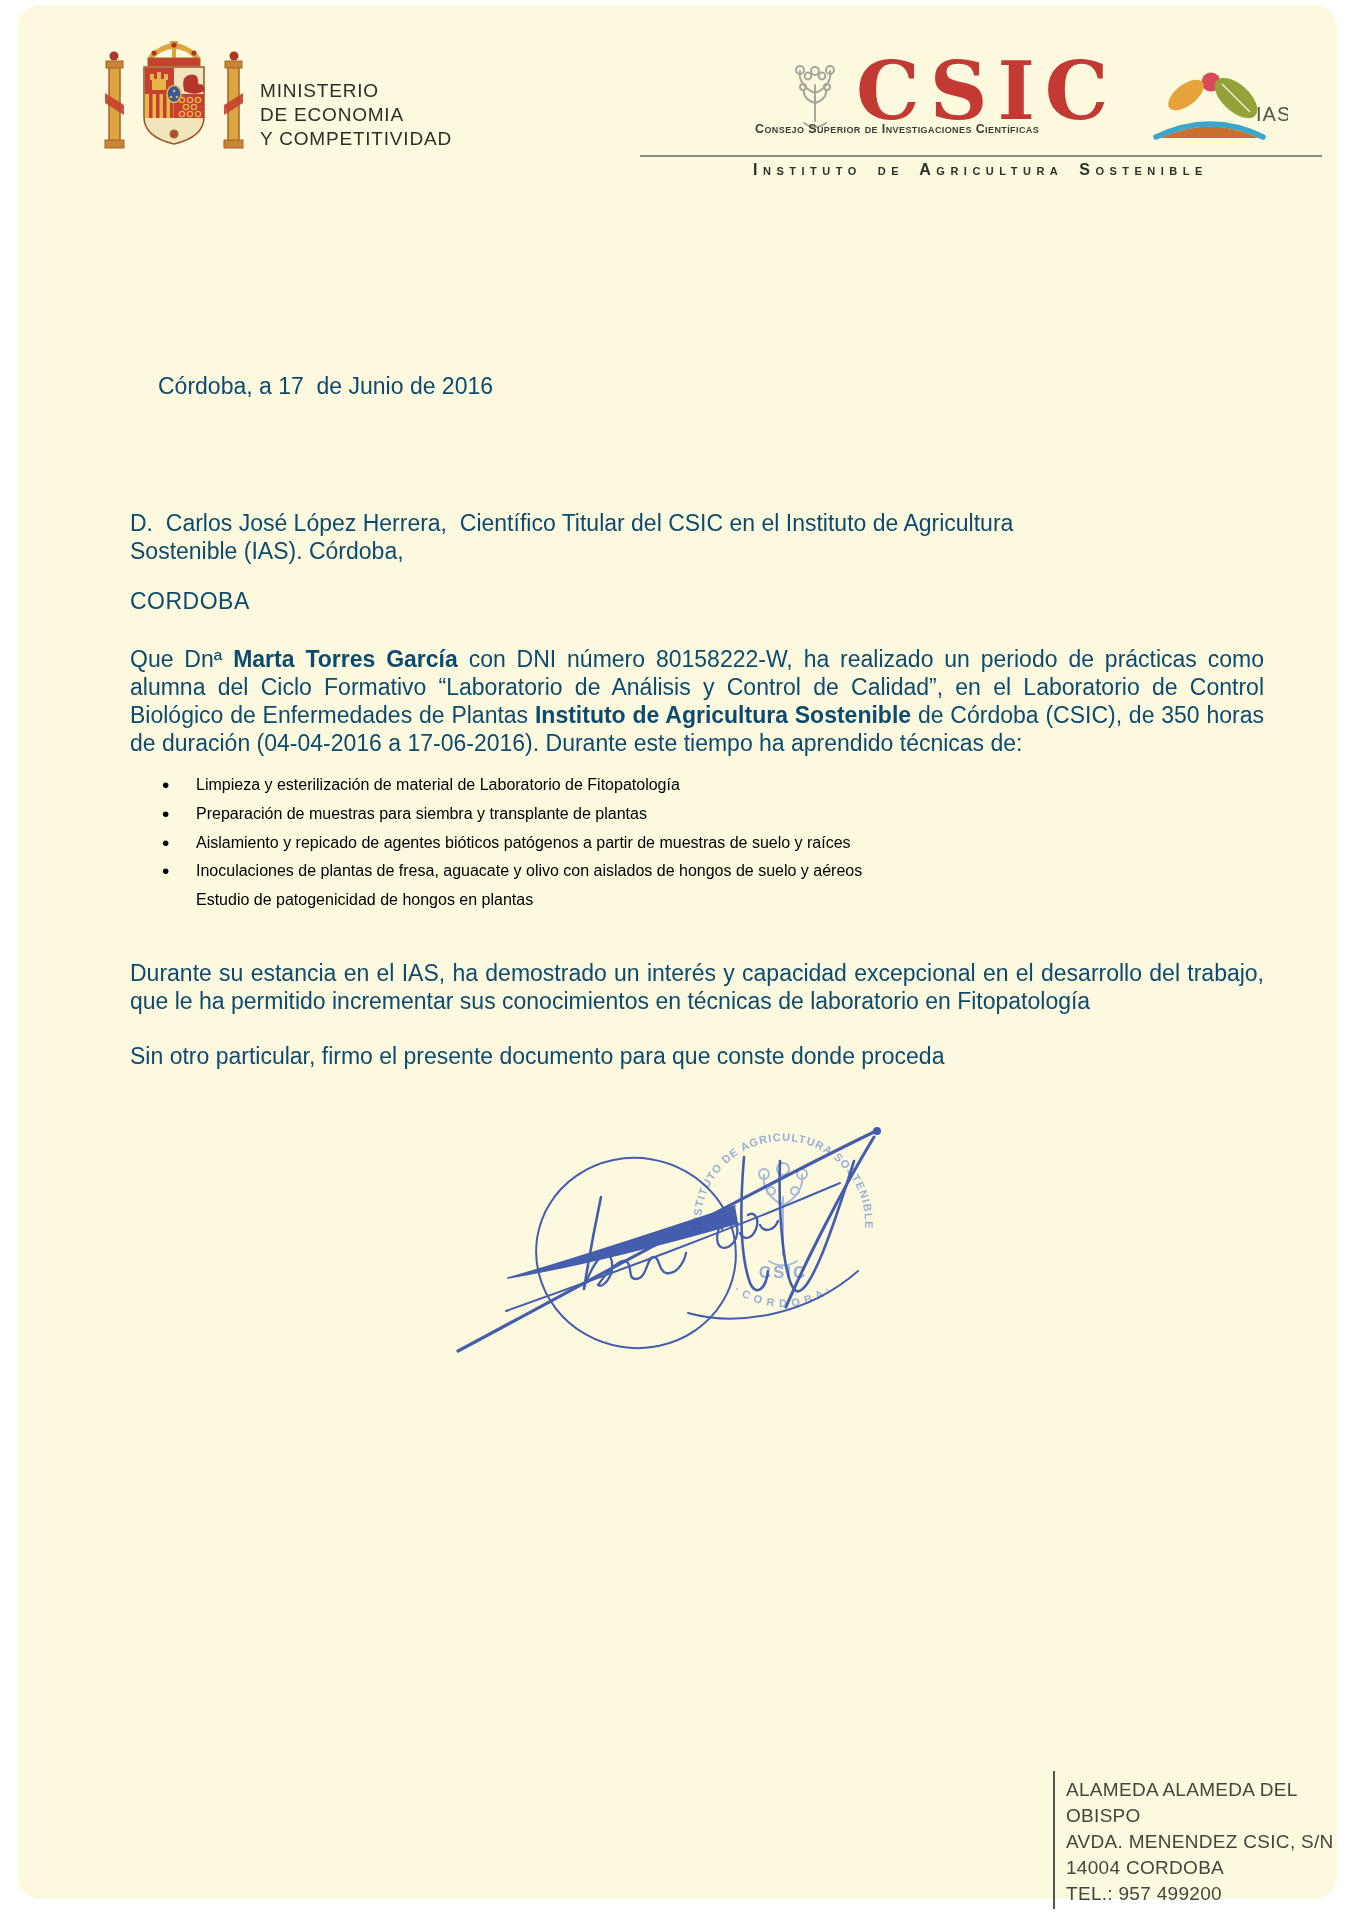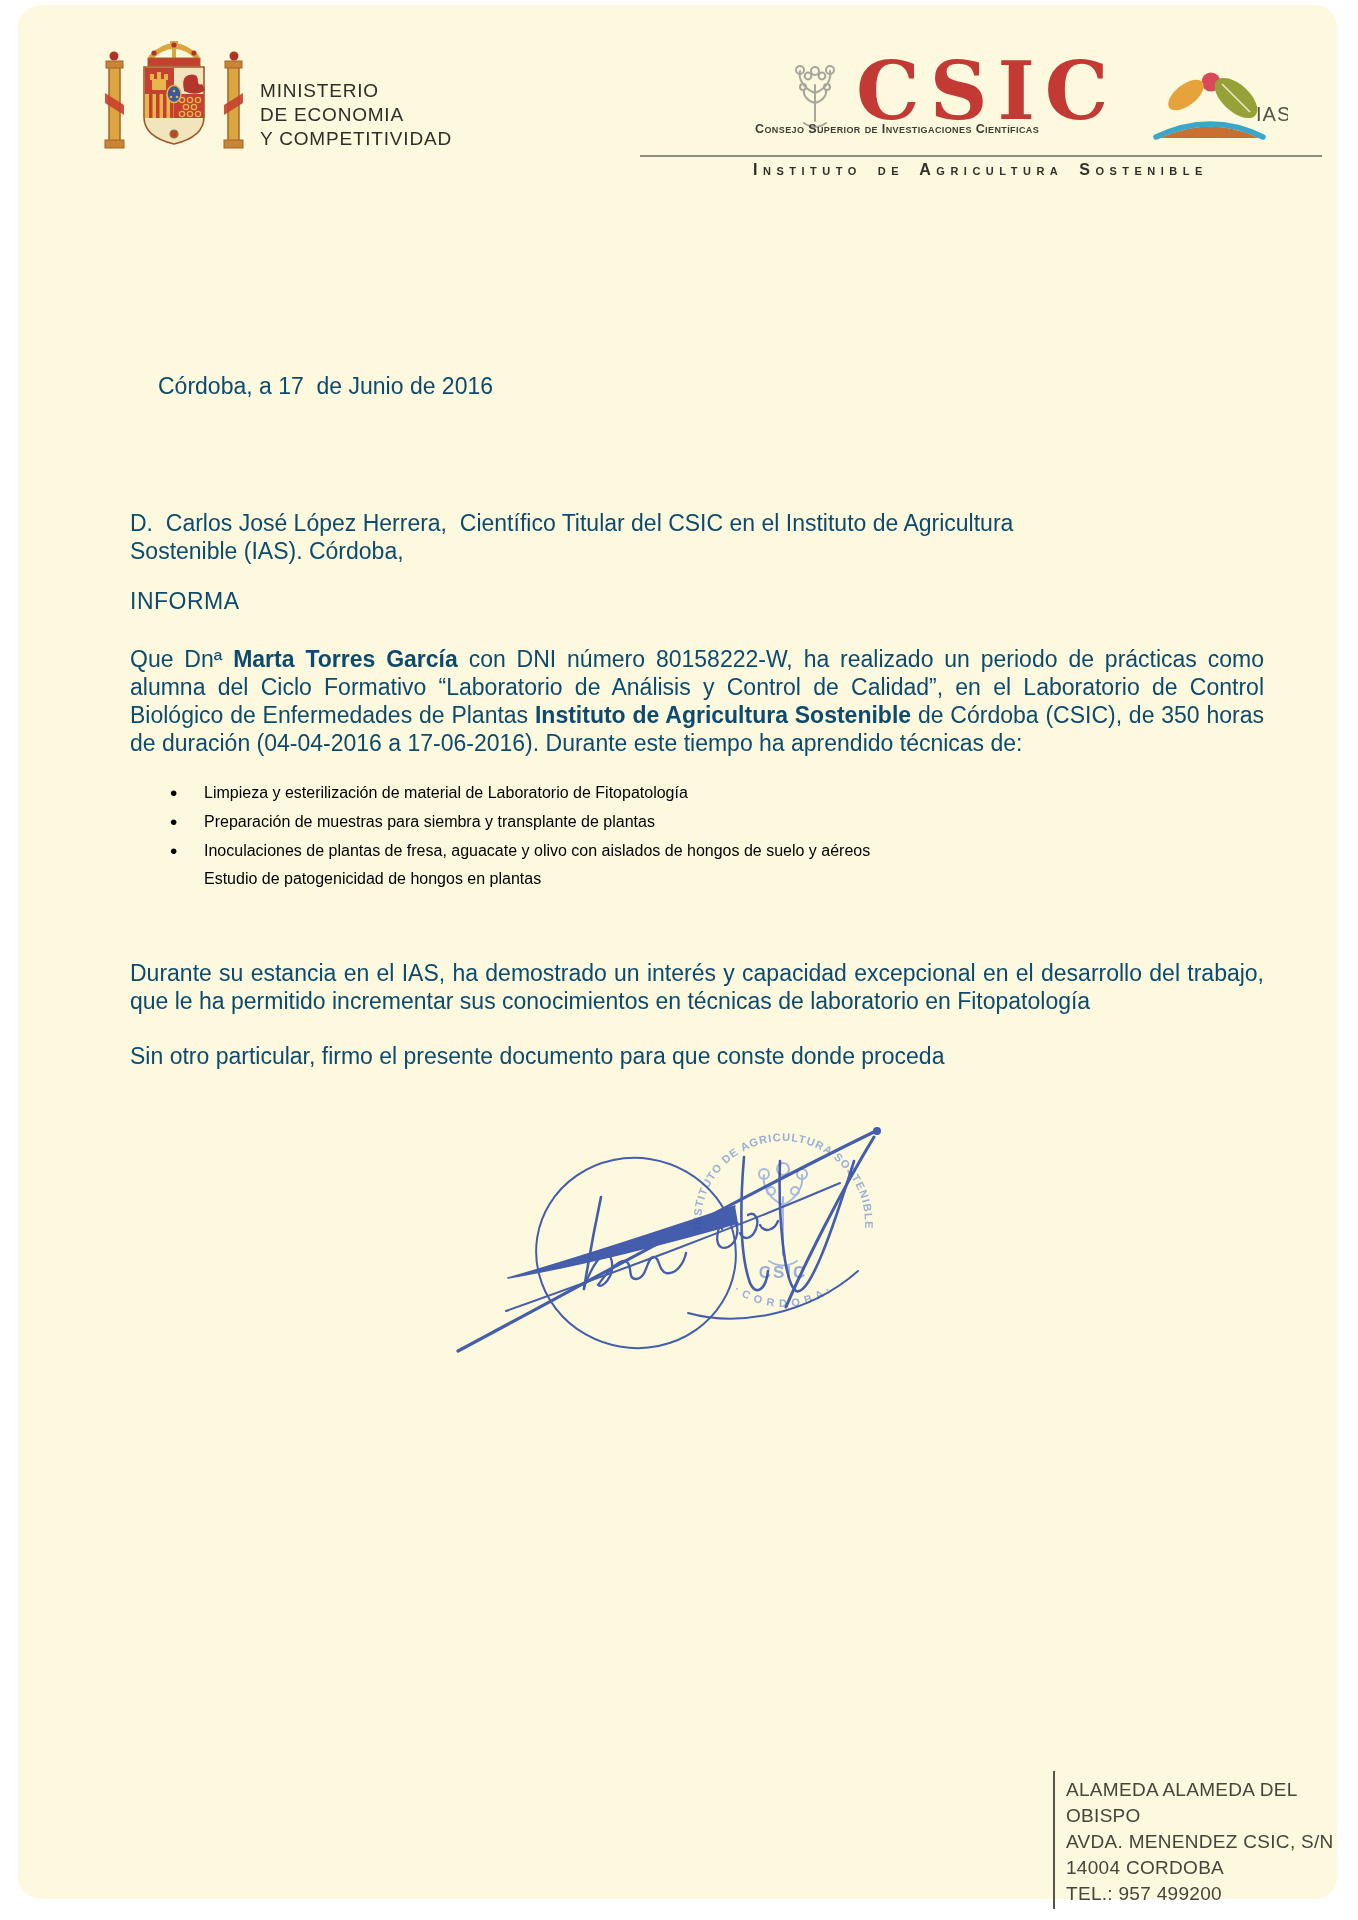--- a/index.html
+++ b/index.html
@@ -18,21 +18,21 @@
   .header-rule{left:622px;top:150px;width:682px;height:2px;background:#8e8e84;}
   .institute-line{left:735px;top:156px;font-size:16px;font-weight:700;letter-spacing:5.5px;
                   word-spacing:6px;font-variant:small-caps;color:#30302a;}
 
   
   .txt{color:#0c4a6e;font-size:23px;line-height:28px;}
   .date-line{left:140px;top:367px;white-space:pre;}
   .intro{left:112px;top:504px;width:950px;white-space:pre-wrap;}
   .informa{left:112px;top:582px;letter-spacing:0.5px;}
   .para2{left:112px;top:640px;width:1134px;text-align:justify;}
-  .bullets{left:142px;top:766px;width:1110px;margin:8px;padding:0;list-style:none;}
+  .bullets{left:142px;top:766px;width:1110px;margin:0;padding:0;list-style:none;}
   .bullets li{position:relative;padding-left:36px;line-height:28.8px;}
   .bullets li.with-dot::before{content:"•";position:absolute;left:2px;top:0;font-size:21px;}
   .closing1{left:112px;top:954px;width:1134px;text-align:justify;}
   .closing2{left:112px;top:1037px;width:1134px;}
 
   
   .footer-rule{left:1035px;top:1766px;width:2px;height:138px;background:#55554b;}
   .footer-text{left:1048px;top:1772px;font-size:19px;line-height:26px;letter-spacing:0.3px;
                color:#45453c;}
 </style>
@@ -131,27 +131,28 @@
       <text x="130" y="64" font-size="20" letter-spacing="1" fill="#55554e">IAS.</text>
     </svg>
 
     <div class="abs header-rule"></div>
     <div class="abs institute-line">Instituto de Agricultura Sostenible</div>
 
     <div class="abs txt date-line">Córdoba, a 17  de Junio de 2016</div>
 
     <div class="abs txt intro">D.  Carlos José López Herrera,  Científico Titular del CSIC en el Instituto de Agricultura Sostenible (IAS). Córdoba,</div>
 
-    <div class="abs txt informa">INFORMA</div>
+    <div class="abs txt informa">CORDOBA</div>
 
     <div class="abs txt para2"><span>Que Dnª </span><b>Marta Torres García</b><span> con DNI número 80158222-W, ha realizado un periodo de prácticas como alumna del Ciclo Formativo “Laboratorio de Análisis y Control de Calidad”, en el Laboratorio de Control Biológico de Enfermedades de Plantas </span><b>Instituto de Agricultura Sostenible</b><span> de Córdoba (CSIC), de 350 horas de duración (04-04-2016 a 17-06-2016). Durante este tiempo ha aprendido técnicas de:</span></div>
 
     <ul class="abs bullets">
       <li class="with-dot"><span>Limpieza y esterilización de material de Laboratorio de Fitopatología</span></li>
       <li class="with-dot"><span>Preparación de muestras para siembra y transplante de plantas</span></li>
+      <li class="with-dot"><span>Aislamiento y repicado de agentes bióticos patógenos a partir de muestras de suelo y raíces</span></li>
       <li class="with-dot"><span>Inoculaciones de plantas de fresa, aguacate y olivo con aislados de hongos de suelo y aéreos</span></li>
       <li><span>Estudio de patogenicidad de hongos en plantas</span></li>
     </ul>
 
     <div class="abs txt closing1">Durante su estancia en el IAS, ha demostrado un interés y capacidad excepcional en el desarrollo del trabajo, que le ha permitido incrementar sus conocimientos en técnicas de laboratorio en Fitopatología</div>
     <div class="abs txt closing2">Sin otro particular, firmo el presente documento para que conste donde proceda</div>
 
     <svg class="abs" style="left:370px;top:1070px;" width="600" height="300" viewBox="0 0 600 300">
       <defs>
         <path id="st-top" d="M337,206 A82,82 0 1 1 453,206"></path>

